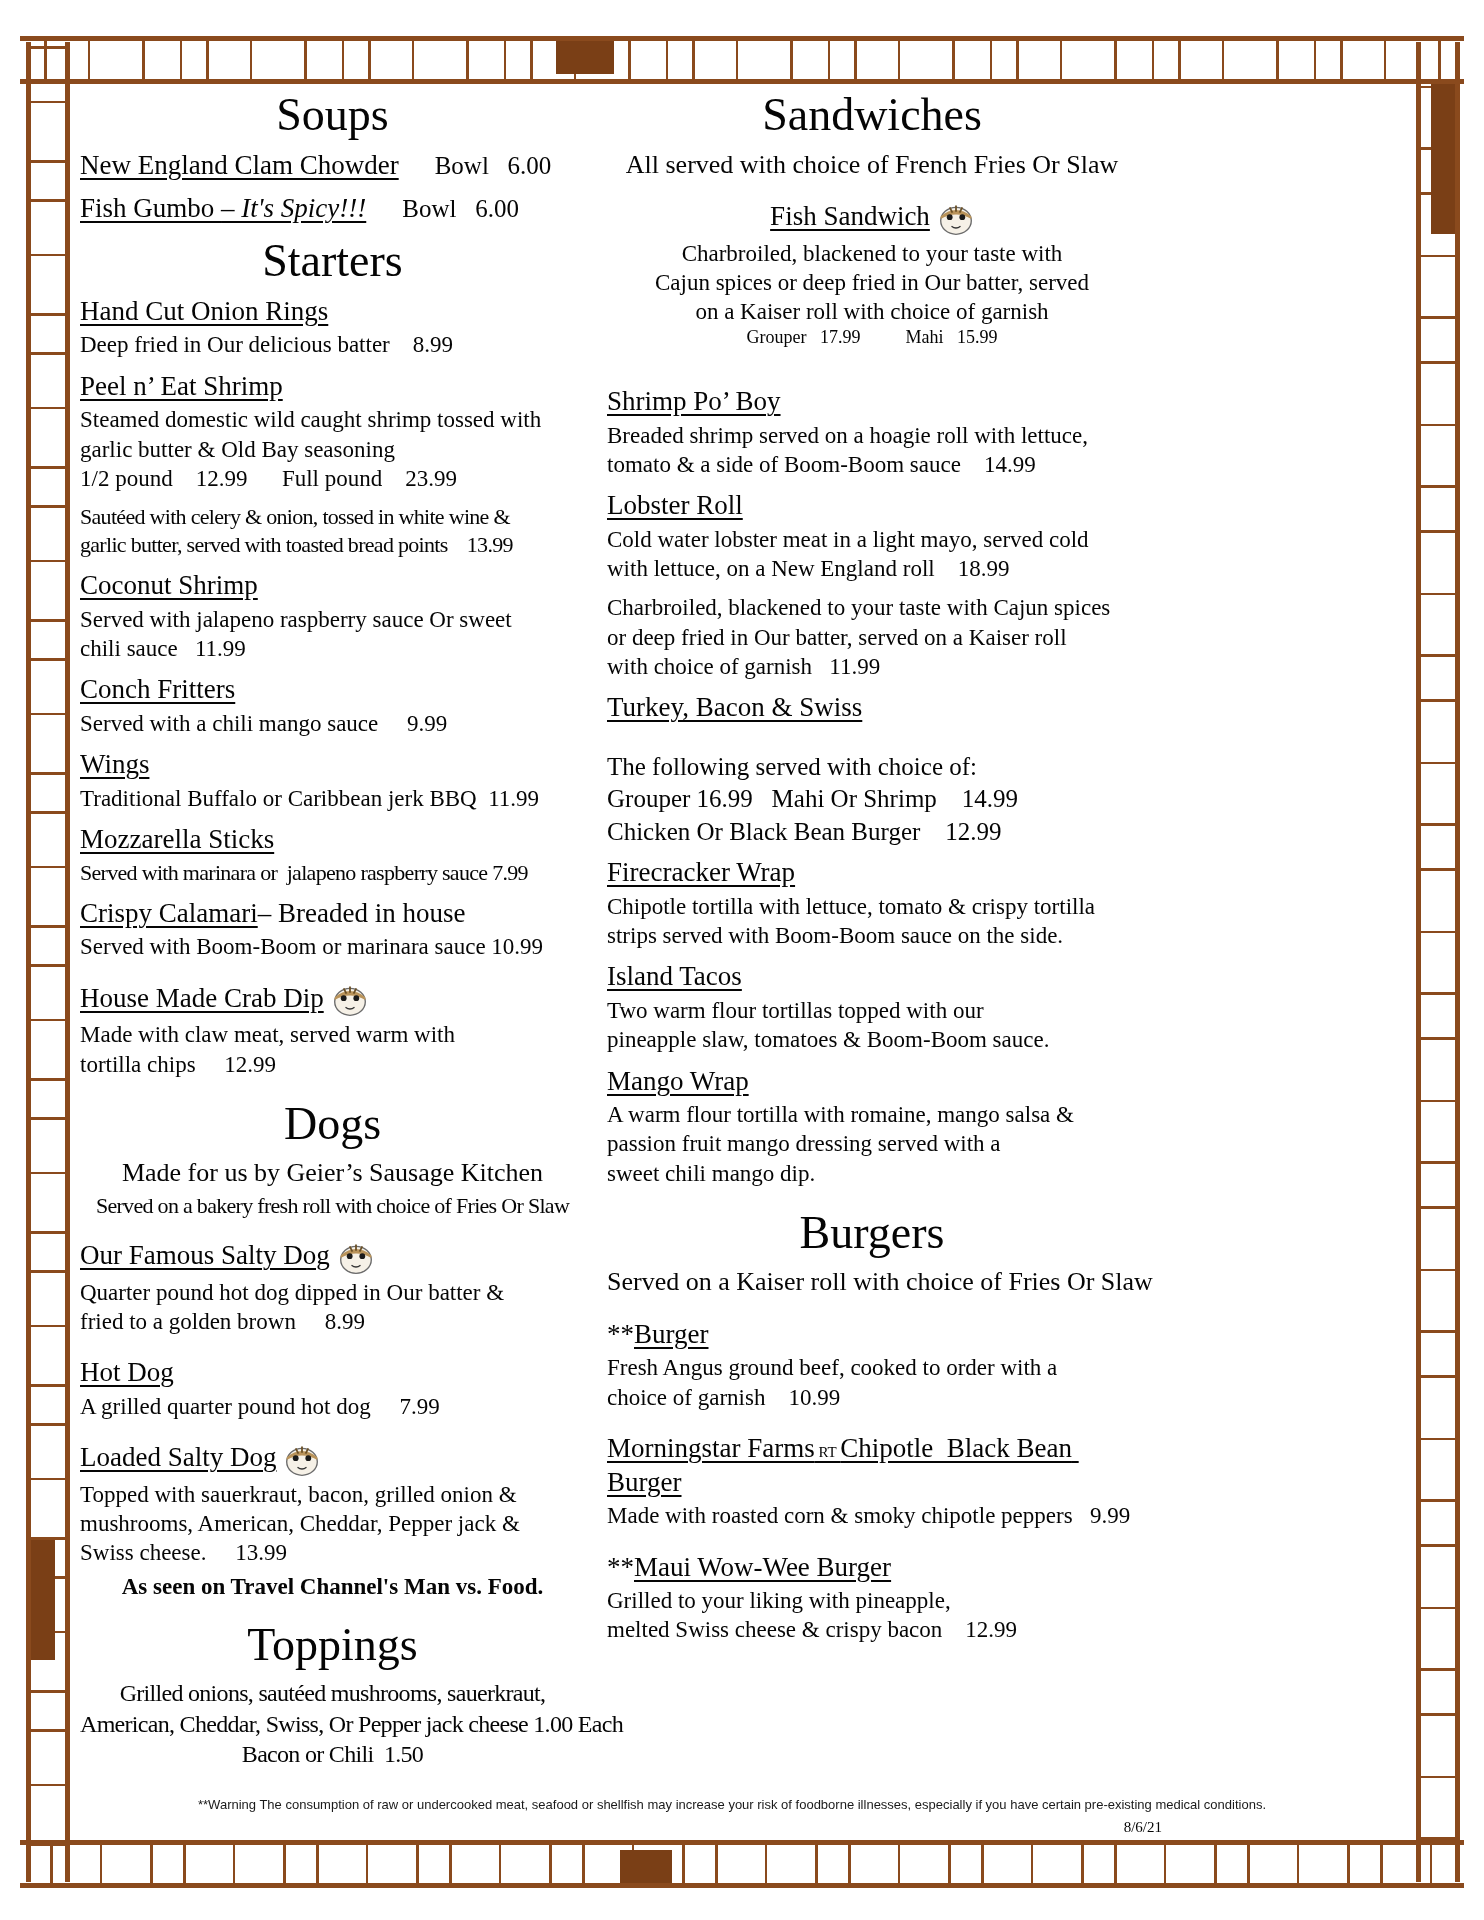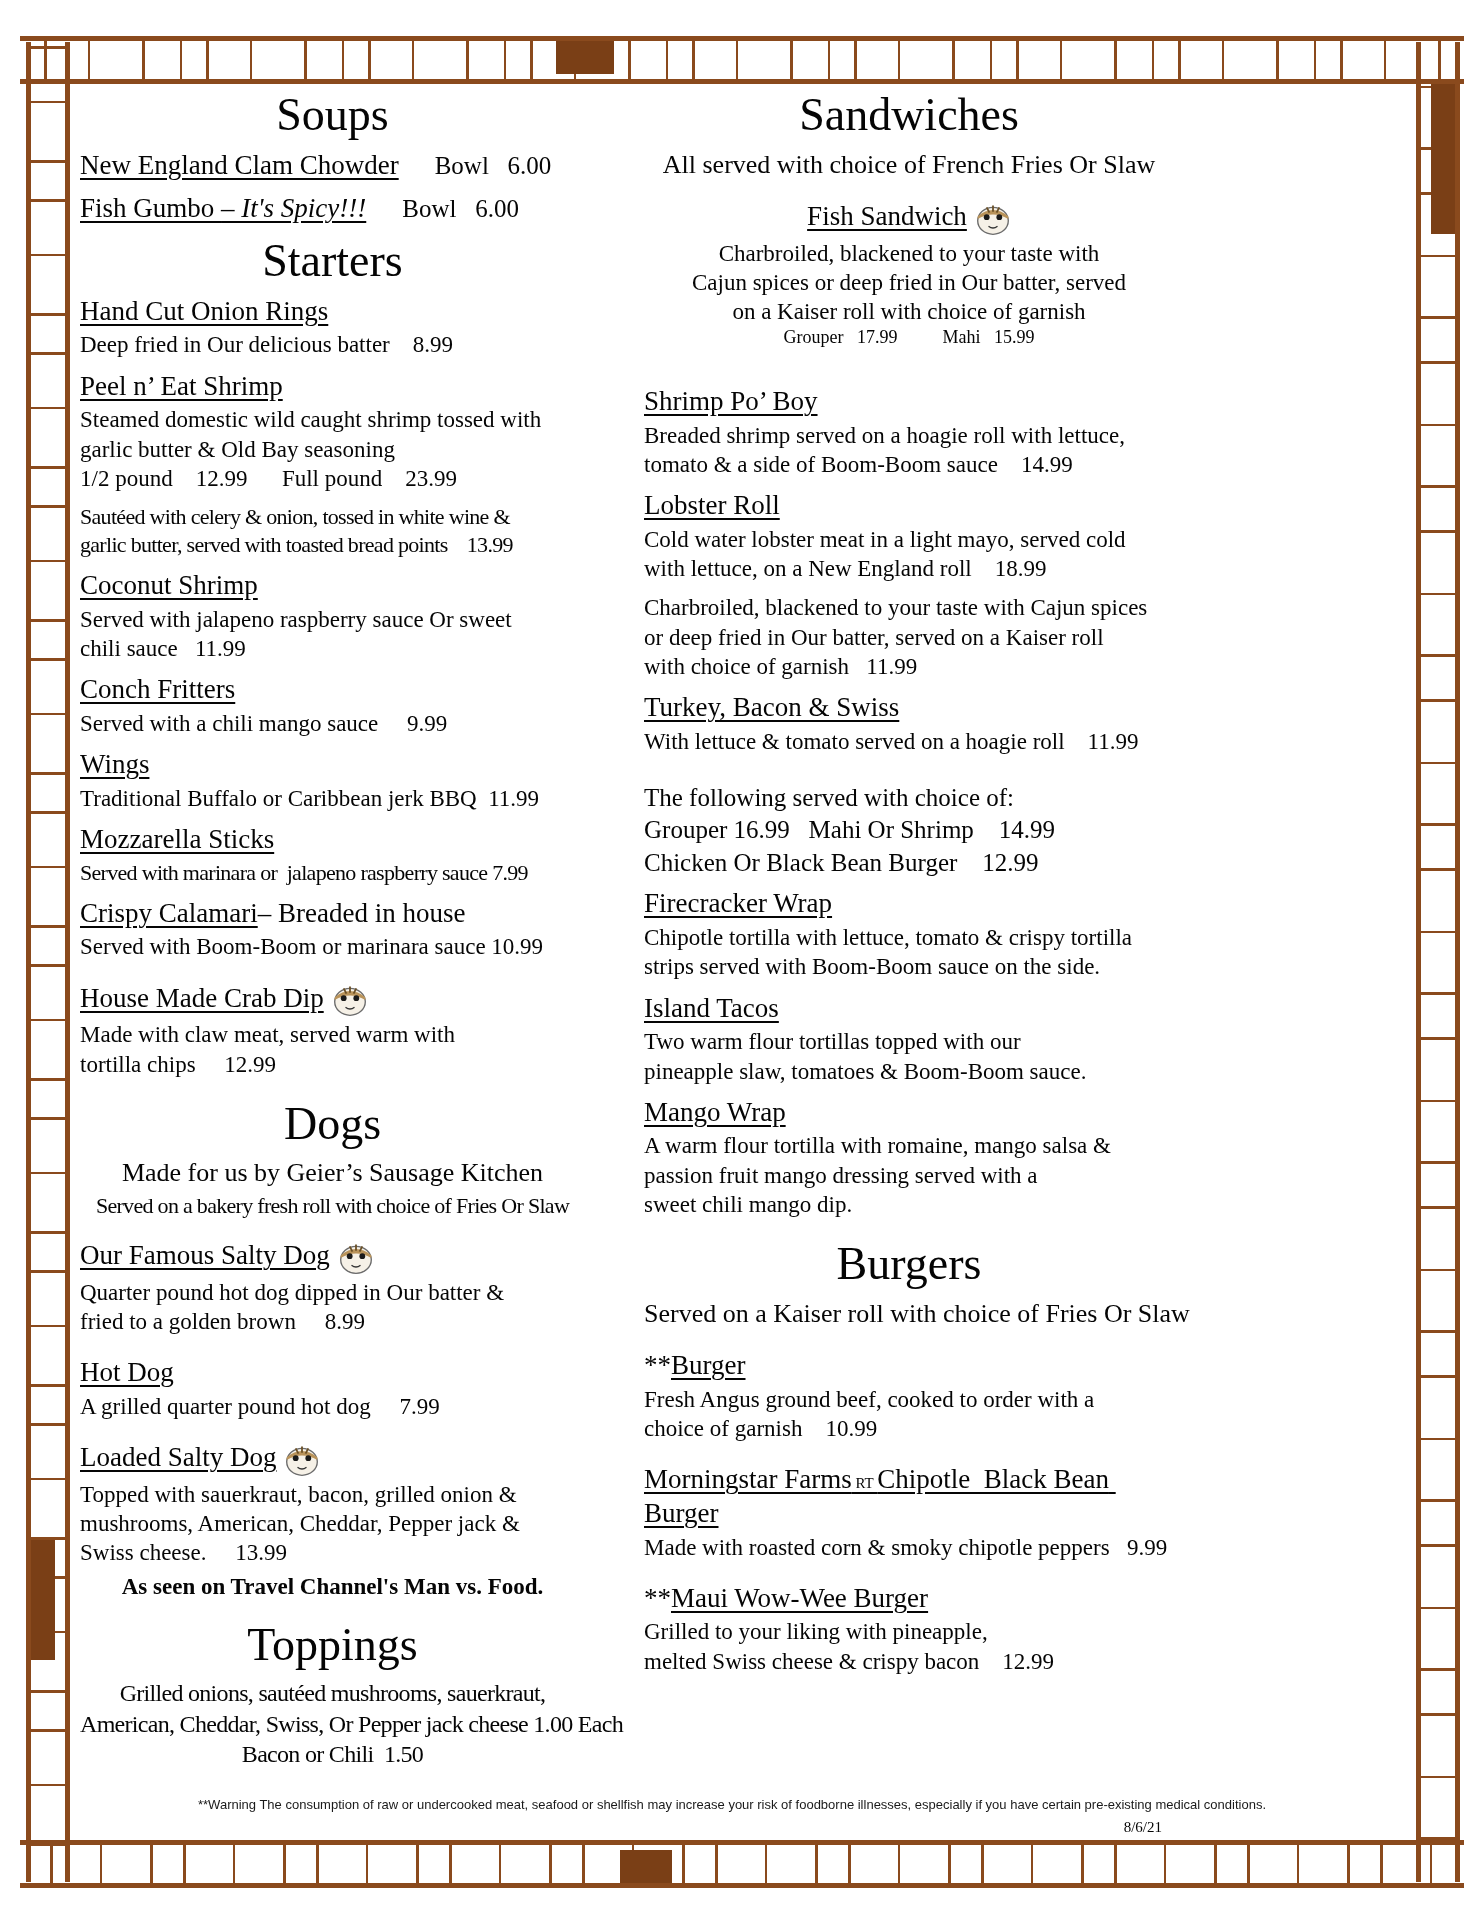--- a/index.html
+++ b/index.html
@@ -34,21 +34,21 @@
   .frame-right{right:24px;top:42px;bottom:38px;width:34px;
     border-left:5px solid var(--brown);border-right:5px solid var(--brown);
     background:repeating-linear-gradient(0deg,
       transparent 0 42px, var(--brown) 42px 45px,
       transparent 45px 104px, var(--brown) 104px 106px,
       transparent 106px 166px, var(--brown) 166px 169px);}
   .patch{position:absolute;background:var(--brown2);z-index:5;}
 
   
   .content{position:absolute;top:84px;left:80px;right:56px;z-index:6;}
-  .cols{display:flex;gap:59px;align-items:flex-start;}
+  .cols{display:flex;gap:22px;align-items:flex-start;}
   .col-left{width:505px;flex:none;}
   .col-right{width:530px;flex:none;}
 
   .sec-title{font-size:46px;font-weight:400;text-align:center;margin:6px 0 8px 0;line-height:1.1;}
   .subtitle{font-size:26px;text-align:center;margin:0 0 4px 0;line-height:1.2;white-space:pre;}
   .item{margin:0 0 10px 0;}
   .iname{font-size:27px;line-height:1.25;white-space:pre-wrap;margin:8px 0 2px 0;}
   .u{text-decoration:underline;text-decoration-thickness:1.5px;text-underline-offset:4px;}
   .idesc{font-size:23px;line-height:1.27;white-space:pre;}
   .price{margin-left:36px;font-size:25px;}
@@ -219,21 +219,20 @@
           <div class="idesc">Cold water lobster meat in a light mayo, served cold
 with lettuce, on a New England roll    18.99</div>
         </div>
         <div class="item">
           <div class="idesc">Charbroiled, blackened to your taste with Cajun spices
 or deep fried in Our batter, served on a Kaiser roll
 with choice of garnish   11.99</div>
         </div>
         <div class="item">
           <div class="iname"><span class="u">Turkey, Bacon &amp; Swiss</span></div>
-          <div class="idesc">With lettuce &amp; tomato served on a hoagie roll    11.99</div>
         </div>
 
         <div class="choice">The following served with choice of:
 Grouper 16.99   Mahi Or Shrimp    14.99
 Chicken Or Black Bean Burger    12.99</div>
 
         <div class="item">
           <div class="iname"><span class="u">Firecracker Wrap</span></div>
           <div class="idesc">Chipotle tortilla with lettuce, tomato &amp; crispy tortilla
 strips served with Boom-Boom sauce on the side.</div>

